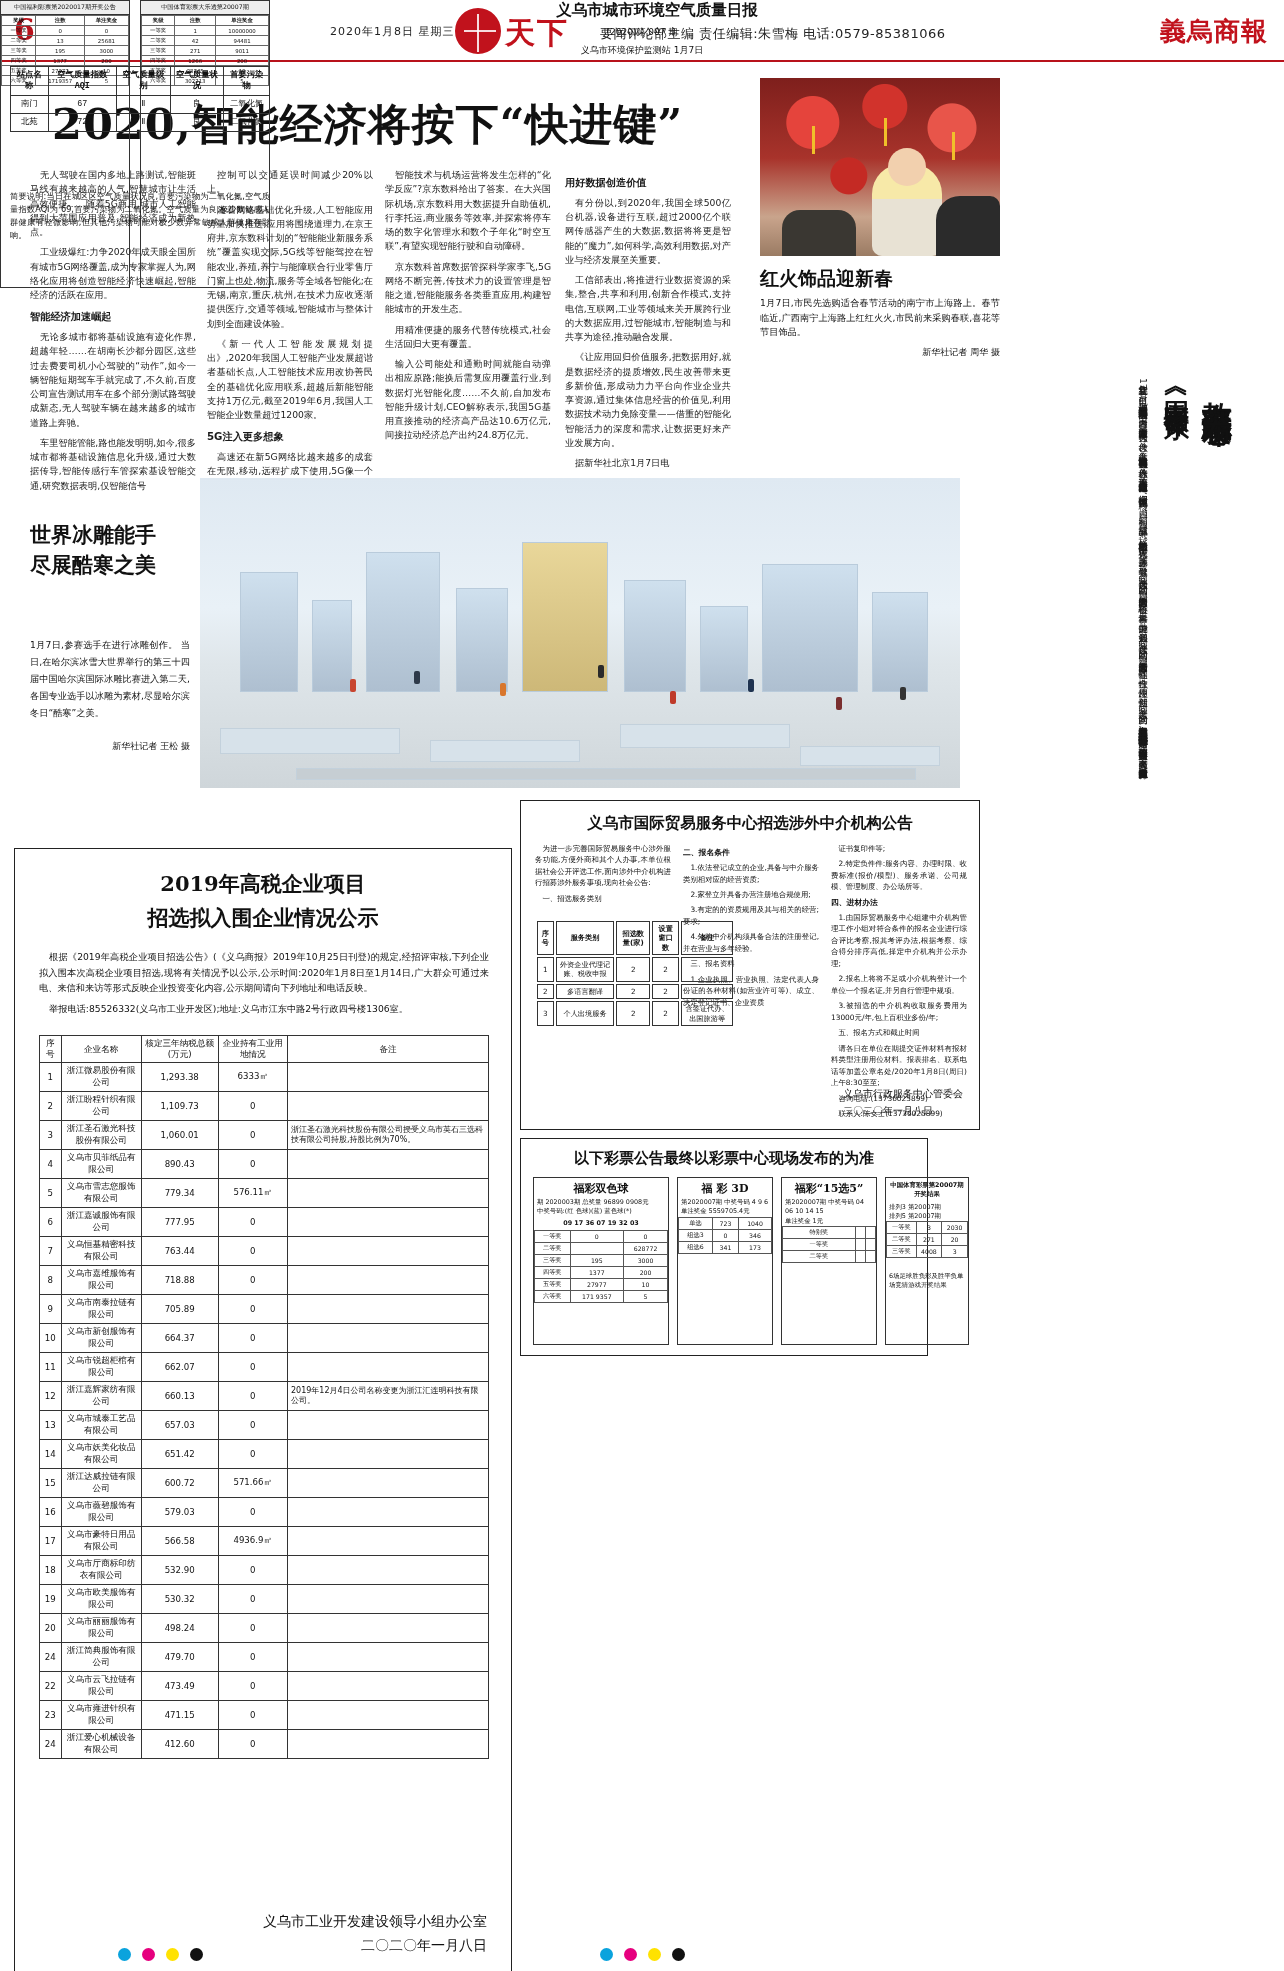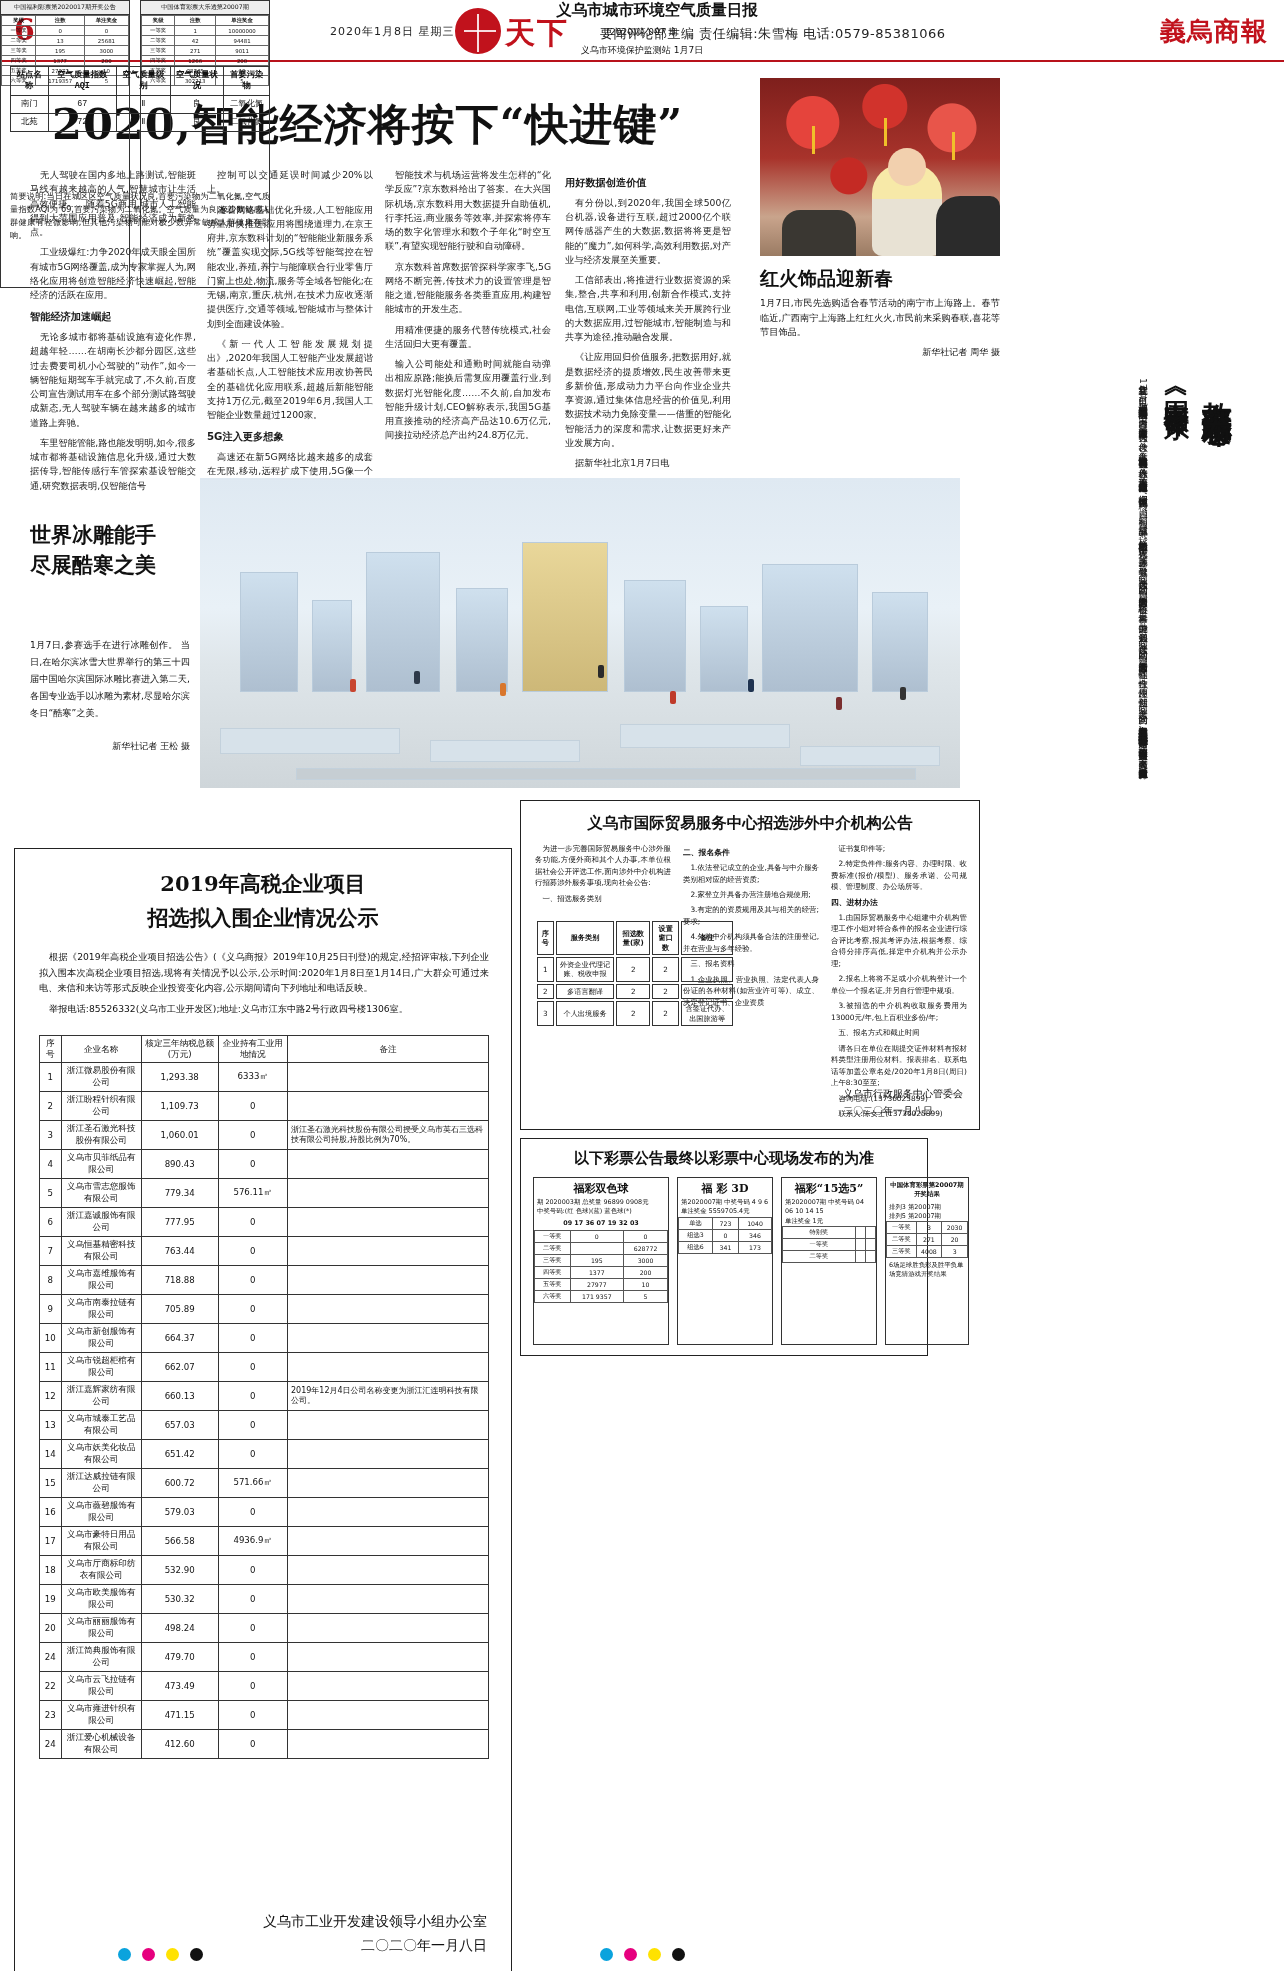--- a/index.html
+++ b/index.html
@@ -702,21 +702,21 @@
             <td>271</td>
             <td>20</td>
           </tr>
           <tr>
             <td>三等奖</td>
             <td>4008</td>
             <td>3</td>
           </tr>
         </tbody>
       </table>
-    <div class="li" style="margin-top:3px;">6场足球胜负彩及胜平负单场竞猜游戏开奖结果</div>
+    <div class="li" style="margin-top:14px;">6场足球胜负彩及胜平负单场竞猜游戏开奖结果</div>
   </div>
 </div>
 
 <div id="lotBox2">
   <div class="lotSmall" style="left:0px; top:0px; width:130px; height:288px;">
     <div class="ts">中国福利彩票第2020017期开奖公告</div>
     <table>
       <tbody>
           <tr>
             <th>奖级</th>

